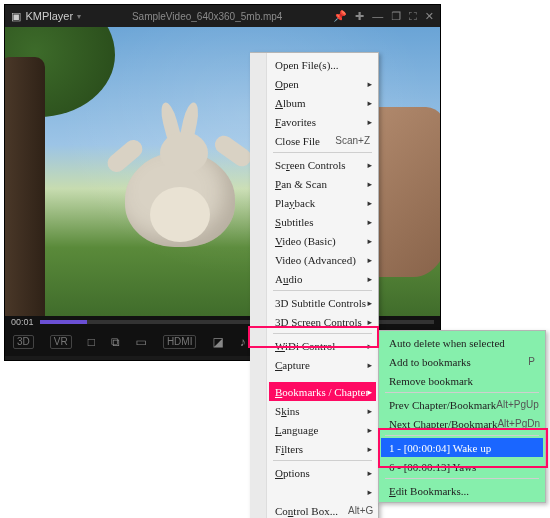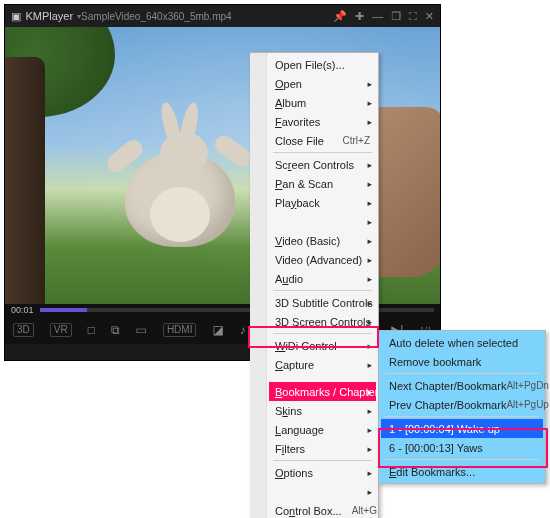--- a/index.html
+++ b/index.html
@@ -2,65 +2,65 @@
 <html><head>
 <meta charset="utf-8">
 <style>
   * { margin: 0; padding: 0; box-sizing: border-box; }
   body { width: 550px; height: 518px; font-family: "Segoe UI", Tahoma, sans-serif; font-size: 11px; background: #fff; position: relative; overflow: hidden; }
 
   .player { position: absolute; left: 4px; top: 4px; width: 437px; height: 357px; background: #1a1a1a; border: 1px solid #000; }
   .titlebar { height: 22px; background: #1e1e1e; display: flex; align-items: center; color: #aaa; padding: 0 6px; }
   .titlebar .logo { color: #ccc; font-size: 11px; font-weight: 500; display: flex; align-items: center; gap: 4px; }
   .titlebar .logo .chev { font-size: 8px; color: #777; }
-  .titlebar .ftitle { flex: 1; color: #8a8a8a; font-size: 10px; }
+  .titlebar .ftitle { flex: 1; text-align: center; color: #8a8a8a; font-size: 10px; }
   .titlebar .wbtns { display: flex; gap: 8px; color: #888; font-size: 11px; }
   .titlebar .wbtns span { cursor: default; }
 
   .video { position: relative; width: 100%; height: 294px; overflow: hidden; background: linear-gradient(180deg,#6aa4d6 0%, #9cc4e6 40%, #c7dcb0 55%, #5a8a3a 75%, #3e6a2a 100%); }
   .sky { position:absolute; inset:0; background: radial-gradient(ellipse at 55% 30%, rgba(255,255,255,0.15), transparent 55%); }
   .rock { position:absolute; right:-10px; top:80px; width:120px; height:170px; background: linear-gradient(135deg,#b89073,#876249); border-radius: 40% 20% 30% 30%; filter: blur(0.5px); }
   .bunny { position:absolute; left:100px; top:85px; width:150px; height:150px; }
   .bunny .body { position:absolute; left:20px; top:40px; width:110px; height:95px; background:#d9d2c4; border-radius:50% 50% 45% 45%; box-shadow: inset -10px -10px 20px rgba(120,110,95,0.35);}
   .bunny .belly { position:absolute; left:45px; top:75px; width:60px; height:55px; background:#e9e2d3; border-radius:50%; }
   .bunny .head { position:absolute; left:55px; top:20px; width:48px; height:42px; background:#d9d2c4; border-radius:50%; }
   .bunny .ear1 { position:absolute; left:58px; top:-10px; width:14px; height:40px; background:#d9d2c4; border-radius:50% 50% 20% 20%; transform:rotate(-15deg);}
   .bunny .ear2 { position:absolute; left:78px; top:-10px; width:14px; height:40px; background:#d9d2c4; border-radius:50% 50% 20% 20%; transform:rotate(12deg);}
   .bunny .arm1 { position:absolute; left:0px; top:35px; width:40px; height:18px; background:#d9d2c4; border-radius:20px; transform:rotate(-40deg);}
   .bunny .arm2 { position:absolute; left:108px; top:30px; width:40px; height:18px; background:#d9d2c4; border-radius:20px; transform:rotate(35deg);}
   .tree { position:absolute; left:-20px; top:-10px; width:100px; height:310px; }
   .tree .trunk { position:absolute; left:15px; top:40px; width:45px; height:270px; background:linear-gradient(90deg,#4d3a2a,#2f2217); border-radius:10px;}
   .tree .leaves { position:absolute; left:-30px; top:-30px; width:160px; height:130px; background:radial-gradient(circle at 50% 50%, #3d6b2a, #264718); border-radius:45% 60% 55% 60%; }
 
-  .controlbar { position:absolute; left:0; bottom:16px; right:0; height:40px; background:#111; }
+  .controlbar { position:absolute; left:0; bottom:4px; right:0; height:40px; background:#111; }
   .progress { position:absolute; left:0; top:0; right:0; height:12px; display:flex; align-items:center; padding:0 6px; gap:6px; }
   .progress .time { color:#bbb; font-size:9px; }
   .progress .track { flex:1; height:4px; background:#333; position:relative; }
   .progress .track .fill { position:absolute; left:0; top:0; bottom:0; width:12%; background:#6a4fd4; }
   .btnrow { position:absolute; left:0; top:14px; right:0; height:24px; display:flex; align-items:center; gap:16px; padding:0 8px; }
   .cbtn { color:#777; font-size:10px; border:1px solid #444; border-radius:2px; padding:1px 3px; line-height:1; }
   .btnrow .spacer { flex:1; }
   .pbtn { color:#888; font-size:12px; }
   .cnt { color:#666; font-size:9px; }
 
   
   .menu { position:absolute; left:250px; top:52px; width:129px; background:#f5f5f5; border:1px solid #b5b5b5; box-shadow:2px 2px 4px rgba(0,0,0,0.25); padding:2px; }
   .vbrand { position:absolute; left:-1px; top:0; bottom:0; width:17px; background:#eaeaea; border-right:1px solid #ddd; display:flex; align-items:flex-end; justify-content:center; }
   .mitems { margin-left:16px; }
   .mi { display:flex; align-items:center; height:19px; padding:0 6px 0 6px; color:#222; white-space:nowrap; position:relative; }
-  .mi .lbl { flex:1; }
+  .mi .lbl { flex:1;font-family:Liberation Serif, serif; }
   .mi .sc { color:#555; font-size:10px; margin-left:10px; }
   .mi .arr { position:absolute; right:4px; font-size:9px; color:#333; }
   .mi.hl { background:#ff0a63; color:#fff;margin-top:8px; }
   .mi.hl .arr { color:#fff; }
   .msep { height:1px; background:#cfcfcf; margin:2px 4px 2px 4px; }
   .mi .lbl u { text-decoration: underline; }
   .boxred { position:absolute; border:2px solid #ff0a63; pointer-events:none; }
 
-  .submenu { position:absolute; left:378px; top:330px; width:168px; background:#7dd3fc; border:1px solid #b5b5b5; box-shadow:2px 2px 4px rgba(0,0,0,0.25); padding:2px; }
+  .submenu { position:absolute; left:378px; top:330px; width:168px; background:#86efac; border:1px solid #b5b5b5; box-shadow:2px 2px 4px rgba(0,0,0,0.25); padding:2px; }
   .submenu .mi { height:19px; padding:0 8px; }
   .submenu .mi.hl2 { background:#1a66ff; color:#fff; }
   .submenu .mi .sc { margin-left:auto; }
 
   .boxred.r1 { left:248px; top:326px; width:131px; height:22px; }
   .boxred.r2 { left:378px; top:428px; width:170px; height:40px; }
 </style>
 </head>
 <body>
 
@@ -137,36 +137,37 @@
       <div class="mi">
         <span class="lbl"><span><u>A</u>lbum</span></span>
         <span class="arr">▸</span>
       </div>
       <div class="mi">
         <span class="lbl"><span><u>F</u>avorites</span></span>
         <span class="arr">▸</span>
       </div>
       <div class="mi">
         <span class="lbl">Close File</span>
-        <span class="sc">Ctrl+Z</span>
+        <span class="sc">Scan+Z</span>
       </div>
       <div class="msep"></div>
       <div class="mi">
         <span class="lbl"><span>Sc<u>r</u>een Controls</span></span>
         <span class="arr">▸</span>
       </div>
       <div class="mi">
         <span class="lbl"><span><u>P</u>an &amp; Scan</span></span>
         <span class="arr">▸</span>
       </div>
       <div class="mi">
         <span class="lbl"><span>Pla<u>y</u>back</span></span>
         <span class="arr">▸</span>
       </div>
       <div class="mi">
+        <span class="lbl"><span><u>S</u>ubtitles</span></span>
         <span class="arr">▸</span>
       </div>
       <div class="mi">
         <span class="lbl"><span><u>V</u>ideo (Basic)</span></span>
         <span class="arr">▸</span>
       </div>
       <div class="mi">
         <span class="lbl">Video (Advanced)</span>
         <span class="arr">▸</span>
       </div>
@@ -225,30 +226,34 @@
         <span class="sc">Alt+J</span>
       </div>
     </div>
 </div>
 
 <div class="submenu" id="submenu">
     <div class="mi">
       <span class="lbl">Auto delete when selected</span>
     </div>
     <div class="mi">
+      <span class="lbl">Add to bookmarks</span>
+      <span class="sc">P</span>
+    </div>
+    <div class="mi">
       <span class="lbl">Remove bookmark</span>
     </div>
     <div class="msep"></div>
+    <div class="mi">
+      <span class="lbl">Prev Chapter/Bookmark</span>
+      <span class="sc">Alt+PgUp</span>
+    </div>
     <div class="mi">
       <span class="lbl">Next Chapter/Bookmark</span>
       <span class="sc">Alt+PgDn</span>
-    </div>
-    <div class="mi">
-      <span class="lbl">Prev Chapter/Bookmark</span>
-      <span class="sc">Alt+PgUp</span>
     </div>
     <div class="msep"></div>
     <div class="mi hl2">
       <span class="lbl">1 - [00:00:04]  Wake up</span>
     </div>
     <div class="mi">
       <span class="lbl">6 - [00:00:13]  Yaws</span>
     </div>
     <div class="msep"></div>
     <div class="mi">

